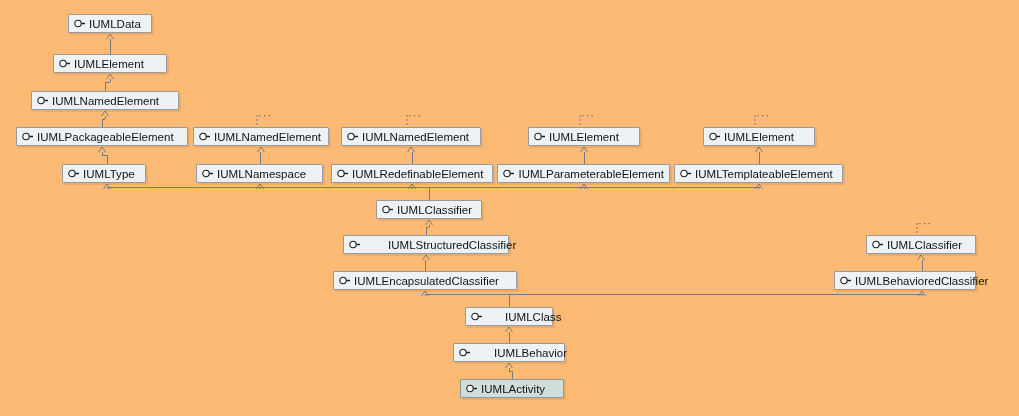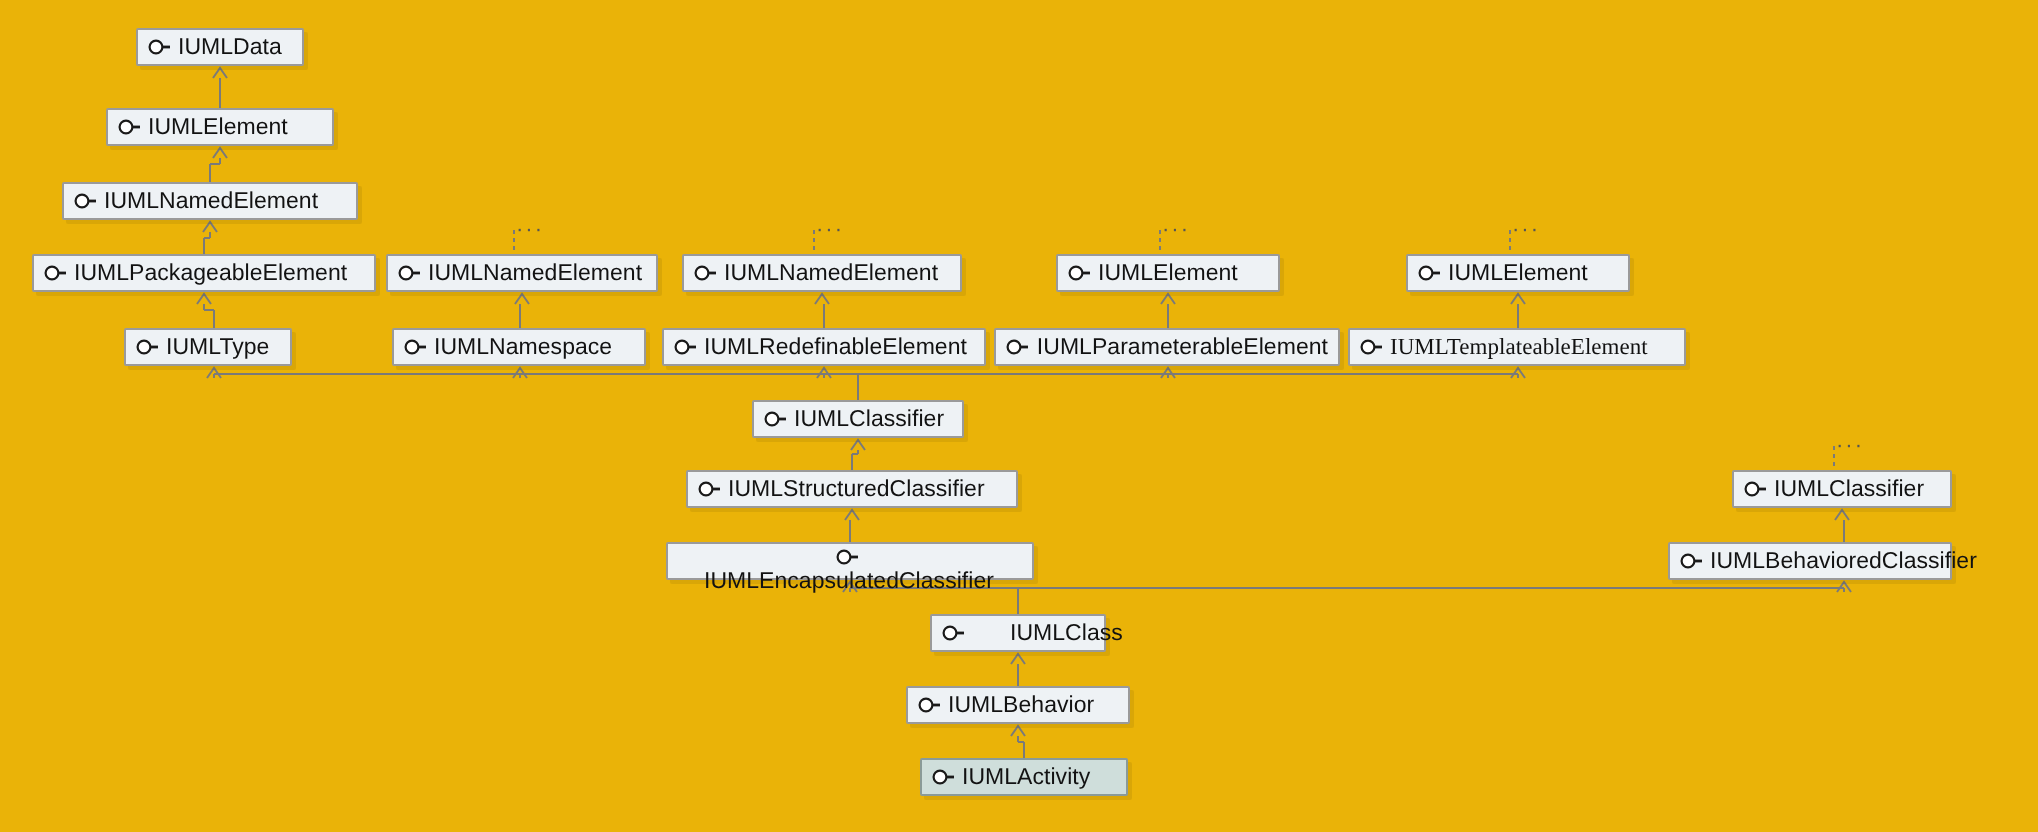--- a/index.html
+++ b/index.html
@@ -8,21 +8,21 @@
     padding: 0;
     background: #ffffff;
   }
   body {
     font-family: "Liberation Sans", sans-serif;
   }
   #diagram {
     position: relative;
     width: 1019px;
     height: 416px;
-    background: #eab308;
+    background: #fdba74;
     overflow: hidden;
   }
   #edge-layer {
     position: absolute;
     left: 0;
     top: 0;
     width: 1019px;
     height: 416px;
     pointer-events: none;
   }
@@ -213,71 +213,71 @@
       </svg>
       <span class="node-label">IUMLRedefinableElement</span>
     </div>
     <div class="node" style="left: 497px; top: 164px; width: 173px; justify-content: flex-end;">
       <svg class="iface-icon" viewBox="0 0 13 13">
         <circle cx="5" cy="6.5" r="3.2" fill="#ffffff" stroke="#1a1a1a" stroke-width="1.1"></circle>
         <line x1="8.4" y1="6.5" x2="12" y2="6.5" stroke="#1a1a1a" stroke-width="1.4"></line>
       </svg>
       <span class="node-label">IUMLParameterableElement</span>
     </div>
-    <div class="node" style="left: 674px; top: 164px; width: 169px; font-family: Liberation Serif, serif;">
+    <div class="node" style="left: 674px; top: 164px; width: 169px;">
       <svg class="iface-icon" viewBox="0 0 13 13">
         <circle cx="5" cy="6.5" r="3.2" fill="#ffffff" stroke="#1a1a1a" stroke-width="1.1"></circle>
         <line x1="8.4" y1="6.5" x2="12" y2="6.5" stroke="#1a1a1a" stroke-width="1.4"></line>
       </svg>
       <span class="node-label">IUMLTemplateableElement</span>
     </div>
     <div class="node" style="left: 376px; top: 200px; width: 106px;">
       <svg class="iface-icon" viewBox="0 0 13 13">
         <circle cx="5" cy="6.5" r="3.2" fill="#ffffff" stroke="#1a1a1a" stroke-width="1.1"></circle>
         <line x1="8.4" y1="6.5" x2="12" y2="6.5" stroke="#1a1a1a" stroke-width="1.4"></line>
       </svg>
       <span class="node-label">IUMLClassifier</span>
     </div>
-    <div class="node" style="left: 343px; top: 235px; width: 166px;">
+    <div class="node" style="left: 343px; top: 235px; width: 166px; gap: 24px;">
       <svg class="iface-icon" viewBox="0 0 13 13">
         <circle cx="5" cy="6.5" r="3.2" fill="#ffffff" stroke="#1a1a1a" stroke-width="1.1"></circle>
         <line x1="8.4" y1="6.5" x2="12" y2="6.5" stroke="#1a1a1a" stroke-width="1.4"></line>
       </svg>
       <span class="node-label">IUMLStructuredClassifier</span>
     </div>
     <div class="ellipsis" style="left: 918px; top: 219px;">···</div>
     <div class="node" style="left: 866px; top: 235px; width: 110px;">
       <svg class="iface-icon" viewBox="0 0 13 13">
         <circle cx="5" cy="6.5" r="3.2" fill="#ffffff" stroke="#1a1a1a" stroke-width="1.1"></circle>
         <line x1="8.4" y1="6.5" x2="12" y2="6.5" stroke="#1a1a1a" stroke-width="1.4"></line>
       </svg>
       <span class="node-label">IUMLClassifier</span>
     </div>
-    <div class="node" style="left: 333px; top: 271px; width: 184px; flex-direction: column;">
+    <div class="node" style="left: 333px; top: 271px; width: 184px;">
       <svg class="iface-icon" viewBox="0 0 13 13">
         <circle cx="5" cy="6.5" r="3.2" fill="#ffffff" stroke="#1a1a1a" stroke-width="1.1"></circle>
         <line x1="8.4" y1="6.5" x2="12" y2="6.5" stroke="#1a1a1a" stroke-width="1.4"></line>
       </svg>
       <span class="node-label">IUMLEncapsulatedClassifier</span>
     </div>
     <div class="node" style="left: 834px; top: 271px; width: 142px;">
       <svg class="iface-icon" viewBox="0 0 13 13">
         <circle cx="5" cy="6.5" r="3.2" fill="#ffffff" stroke="#1a1a1a" stroke-width="1.1"></circle>
         <line x1="8.4" y1="6.5" x2="12" y2="6.5" stroke="#1a1a1a" stroke-width="1.4"></line>
       </svg>
       <span class="node-label">IUMLBehavioredClassifier</span>
     </div>
     <div class="node" style="left: 465px; top: 307px; width: 88px; gap: 19px;">
       <svg class="iface-icon" viewBox="0 0 13 13">
         <circle cx="5" cy="6.5" r="3.2" fill="#ffffff" stroke="#1a1a1a" stroke-width="1.1"></circle>
         <line x1="8.4" y1="6.5" x2="12" y2="6.5" stroke="#1a1a1a" stroke-width="1.4"></line>
       </svg>
       <span class="node-label">IUMLClass</span>
     </div>
-    <div class="node" style="left: 453px; top: 343px; width: 112px;">
+    <div class="node" style="left: 453px; top: 343px; width: 112px; gap: 20px;">
       <svg class="iface-icon" viewBox="0 0 13 13">
         <circle cx="5" cy="6.5" r="3.2" fill="#ffffff" stroke="#1a1a1a" stroke-width="1.1"></circle>
         <line x1="8.4" y1="6.5" x2="12" y2="6.5" stroke="#1a1a1a" stroke-width="1.4"></line>
       </svg>
       <span class="node-label">IUMLBehavior</span>
     </div>
     <div class="node highlight" style="left: 460px; top: 379px; width: 104px;">
       <svg class="iface-icon" viewBox="0 0 13 13">
         <circle cx="5" cy="6.5" r="3.2" fill="#ffffff" stroke="#1a1a1a" stroke-width="1.1"></circle>
         <line x1="8.4" y1="6.5" x2="12" y2="6.5" stroke="#1a1a1a" stroke-width="1.4"></line>

